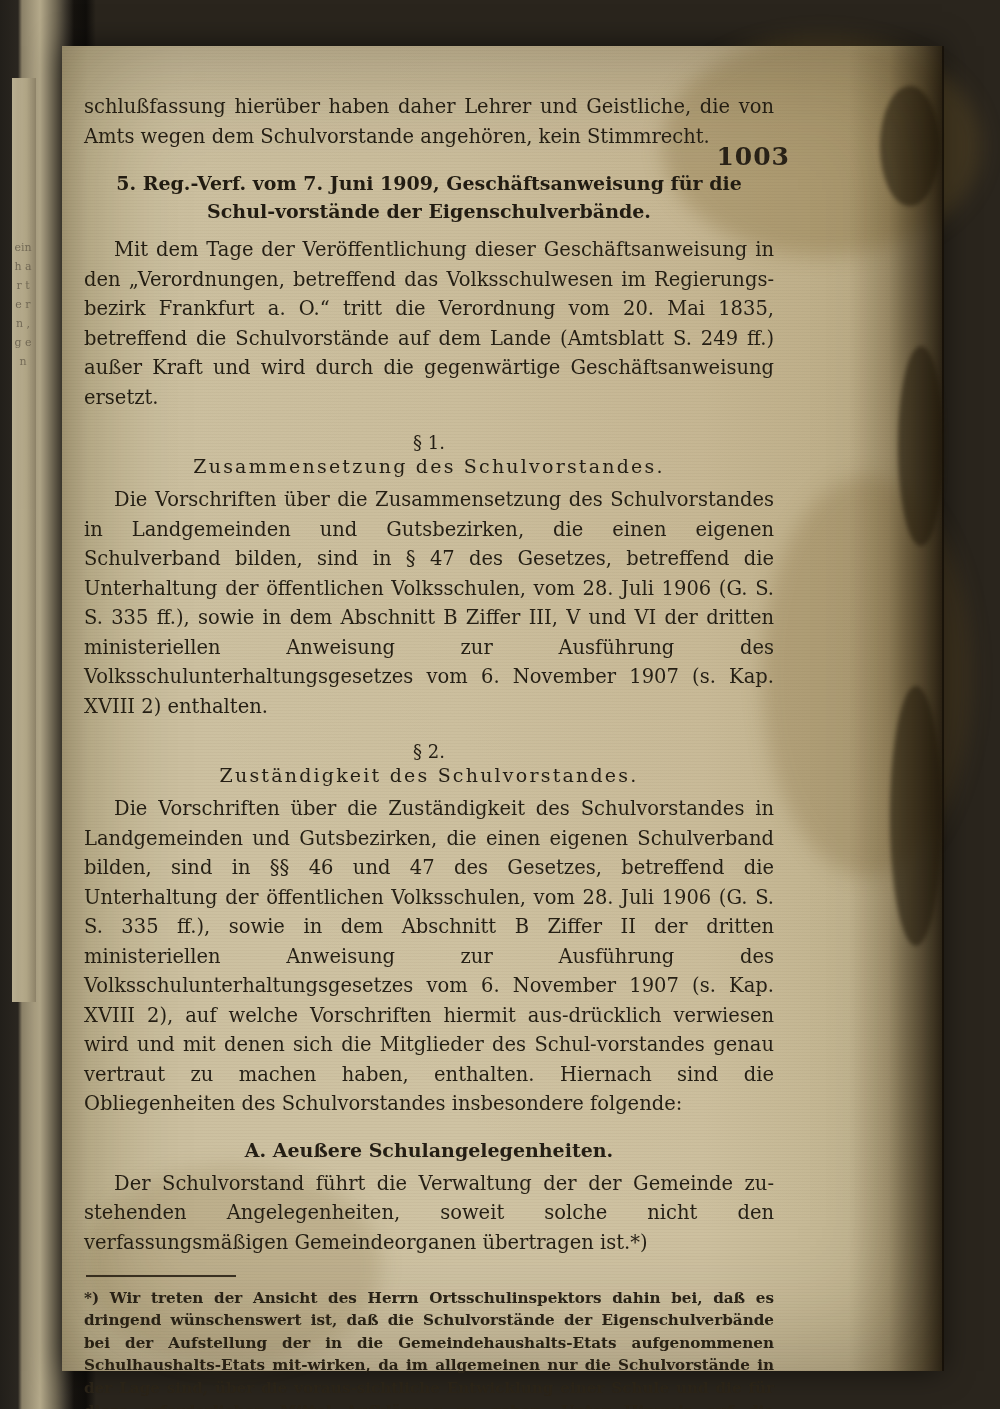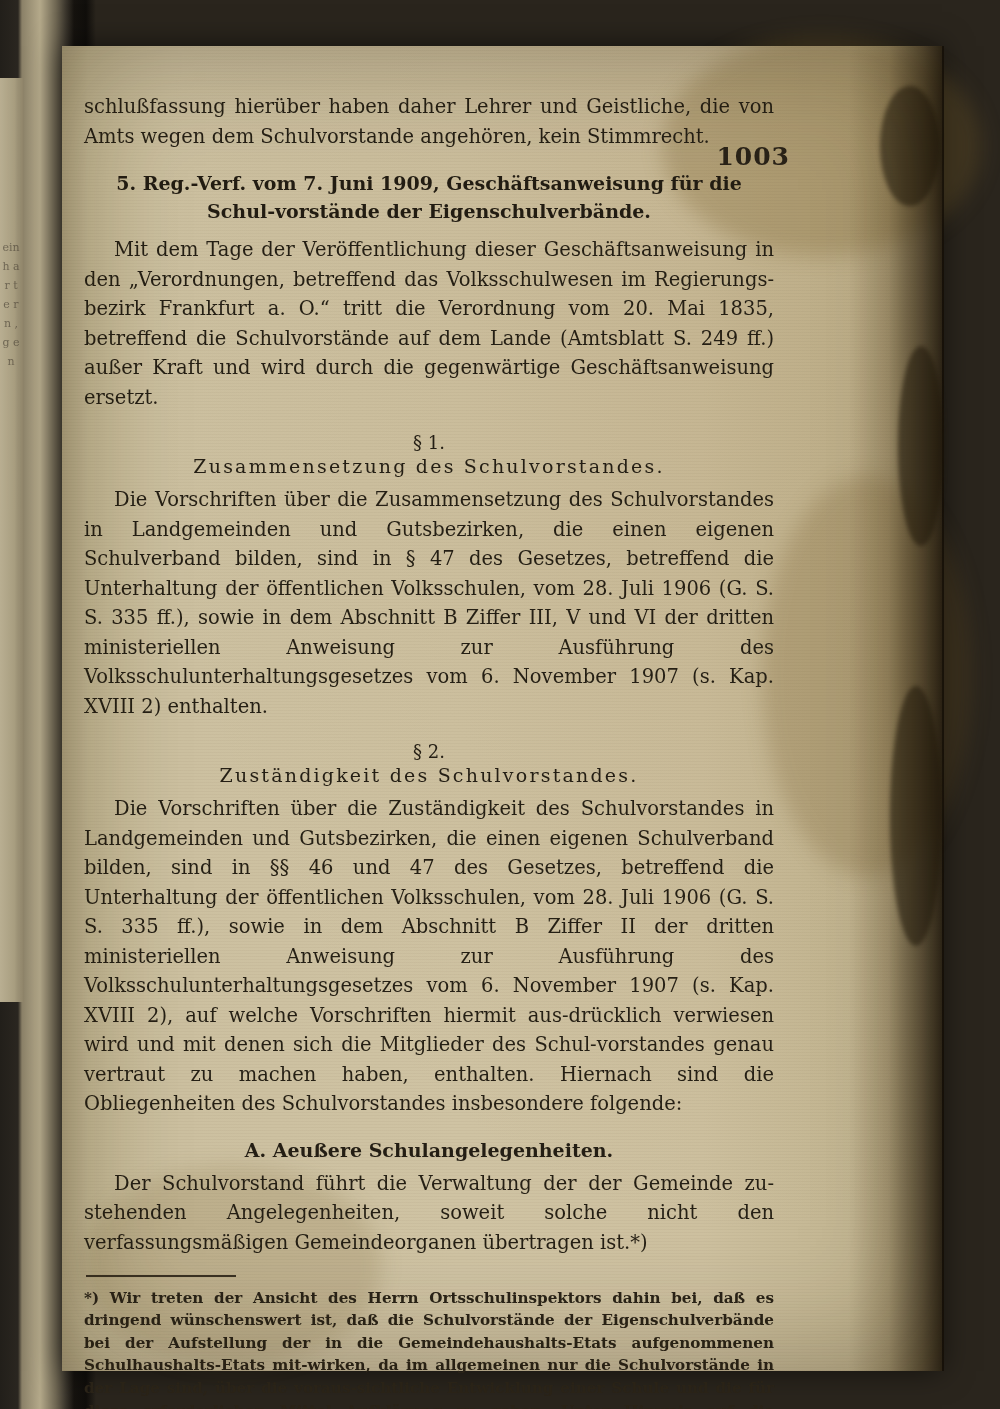--- a/index.html
+++ b/index.html
@@ -25,21 +25,21 @@
         #221f1a 0px, #2a2620 18px,
         #8b8168 22px, #b4a98a 40px,
         #6e6652 56px, #3a352c 66px,
         #16130f 74px, #100e0b 86px,
         #2a251d 96px);
   }
 
   
   .facing-page {
     position: absolute;
-    left: 0; top: 78px;
+    left: 12px; top: 78px;
     width: 24px; height: 924px;
     background: linear-gradient(90deg, #c6bb9c, #b3a888 60%, #8d8268);
     opacity: .92;
   }
   .facing-text {
     position: absolute;
     left: 2px; top: 160px;
     width: 18px;
     font-size: 11px;
     line-height: 19px;

